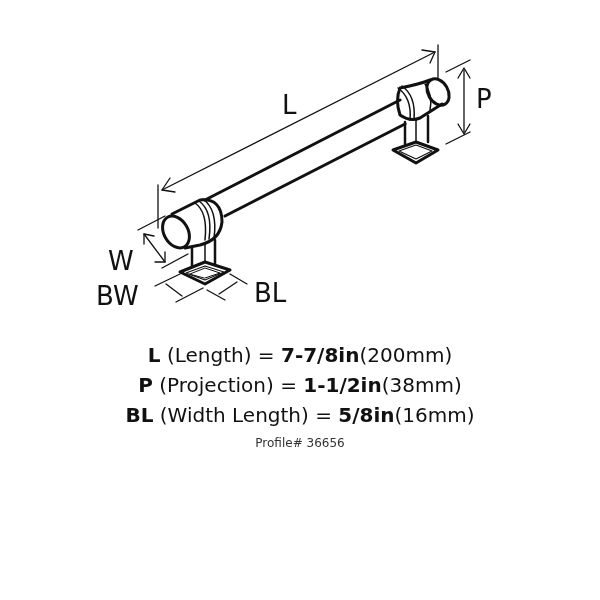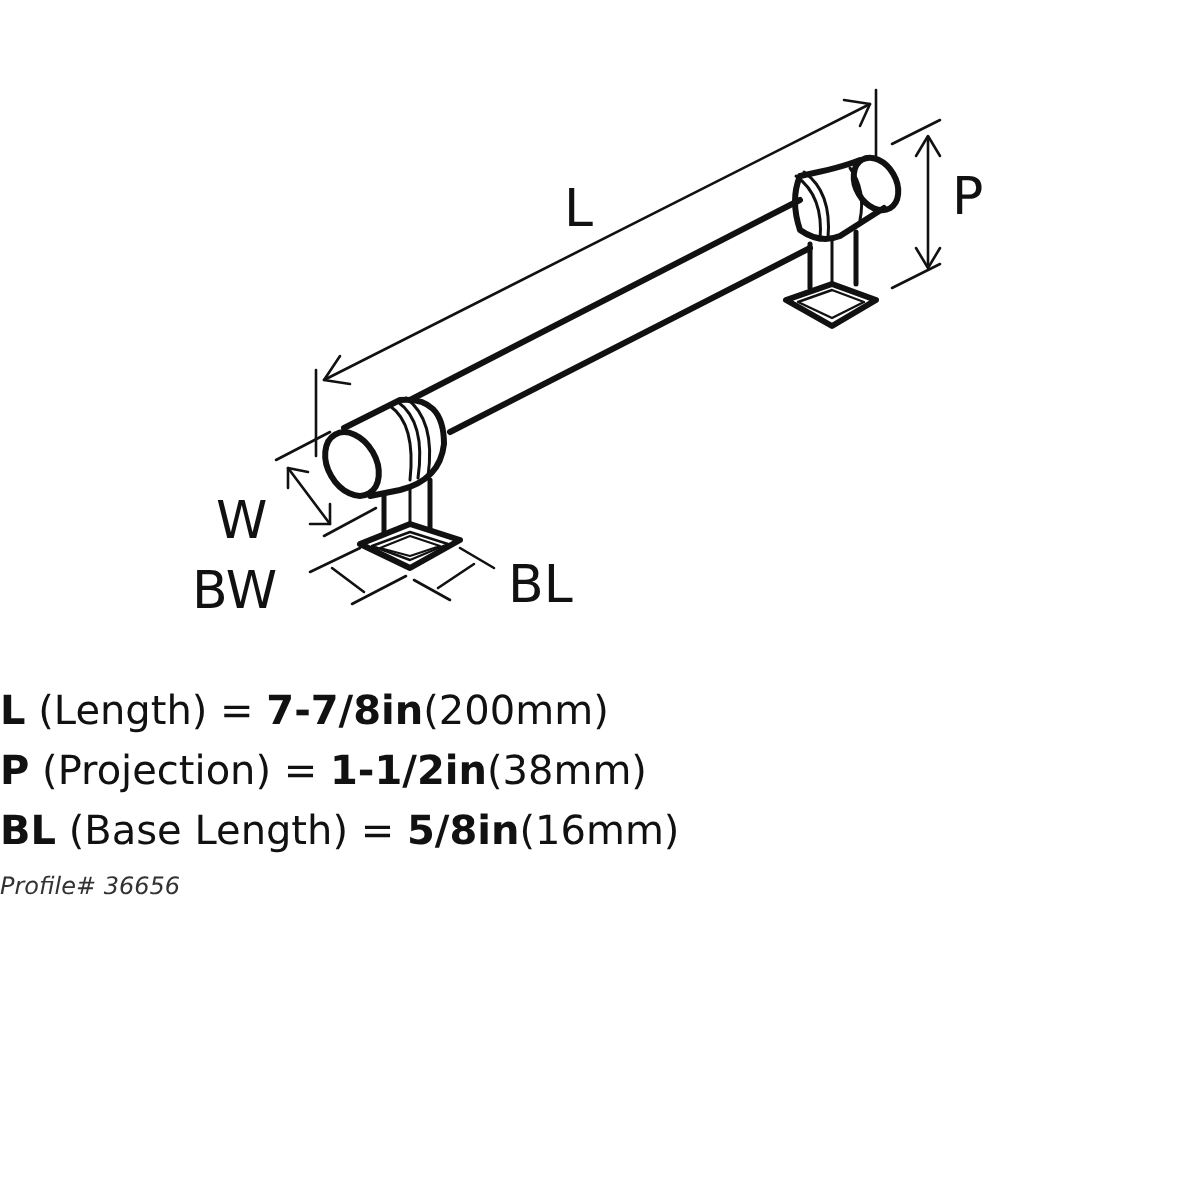--- a/index.html
+++ b/index.html
@@ -1,23 +1,23 @@
 <!DOCTYPE html>
 <html><head>
 <meta charset="utf-8">
 <style>
   html, body { margin:0; padding:0; background:#ffffff; }
   body { width:600px; height:600px; position:relative; overflow:hidden; font-family:"Liberation Sans", sans-serif; color:#111; }
   #diagram { position:absolute; left:0; top:0; width:600px; height:330px; }
   .lbl { position:absolute; font-family:"DejaVu Sans", sans-serif; font-size:26px; color:#111; line-height:1; }
-  #specs { position:absolute; left:0; top:340px; width:600px; text-align:left; }
+  #specs { position:absolute; left:0; top:340px; width:600px; text-align:center; }
   .spec { font-family:"DejaVu Sans", sans-serif; font-size:20px; line-height:30px; color:#111; white-space:nowrap; }
   .spec b { font-weight:bold; }
   .spec .desc { font-weight:normal; }
-  .profile { font-family:"DejaVu Sans", sans-serif; font-size:12px; color:#333; margin-top:6px;font-style:italic; }
+  .profile { font-family:"DejaVu Sans", sans-serif; font-size:12px; color:#333; margin-top:6px; }
 </style>
 </head>
 <body>
 
 <div id="diagram">
   <svg width="600" height="330" viewBox="0 0 600 330">
     <g fill="none" stroke="#111" stroke-linecap="round" stroke-linejoin="round">
 
       <line x1="162" y1="190" x2="435" y2="52" stroke-width="1.3"></line>
       <polyline points="170,178 162,190 175,192" stroke-width="1.3"></polyline>
@@ -79,15 +79,15 @@
   <span class="lbl" style="left:282px;top:92px;">L</span>
   <span class="lbl" style="left:476px;top:86px;">P</span>
   <span class="lbl" style="left:108px;top:248px;">W</span>
   <span class="lbl" style="left:96px;top:283px;">BW</span>
   <span class="lbl" style="left:254px;top:280px;">BL</span>
 </div>
 
 <div id="specs">
   <div class="spec"><b>L</b><span class="desc"> (Length) = </span><b>7-7/8in</b><span>(200mm)</span></div>
   <div class="spec"><b>P</b><span class="desc"> (Projection) = </span><b>1-1/2in</b><span>(38mm)</span></div>
-  <div class="spec"><b>BL</b><span class="desc"> (Base Length) = </span><b>5/8in</b><span>(16mm)</span></div>
+  <div class="spec"><b>BL</b><span class="desc"> (Width Length) = </span><b>5/8in</b><span>(16mm)</span></div>
   <div class="profile">Profile# 36656</div>
 </div>
 
 </body></html>

